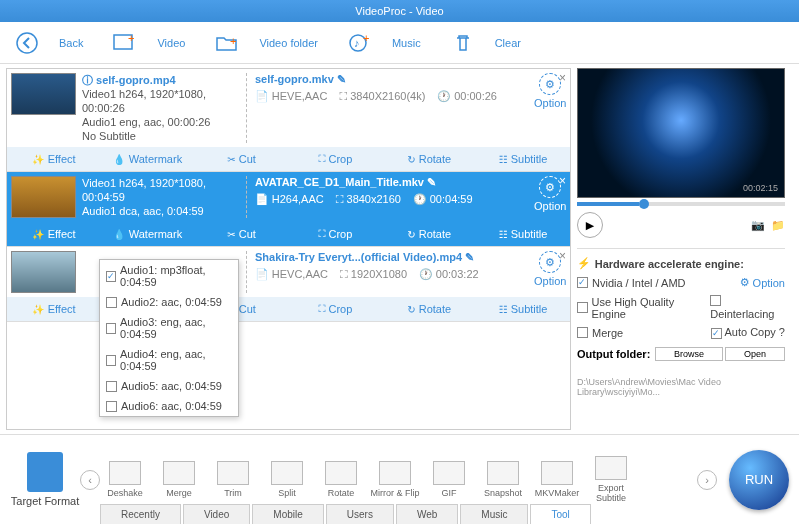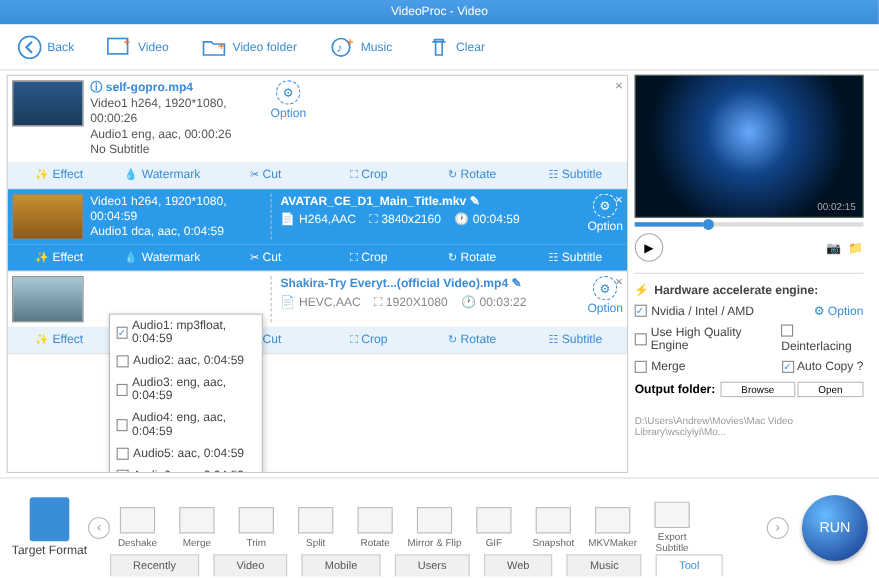--- a/index.html
+++ b/index.html
@@ -1,19 +1,19 @@
 <!DOCTYPE html>
 <html><head>
 <meta charset="utf-8">
 <style>
 *{margin:0;padding:0;box-sizing:border-box;font-family:Arial,sans-serif;font-size:11px}
 body{background:#fff;width:799px;height:525px;overflow:hidden}
 .titlebar{height:22px;background:linear-gradient(#4a9de8,#3a8dd8);color:#fff;text-align:center;line-height:22px;font-size:11px}
 .toolbar{height:42px;display:flex;align-items:center;padding:0 15px;gap:30px;border-bottom:1px solid #ddd}
-.tb-item{display:flex;align-items:center;gap:4px;color:#3a8dd8;cursor:pointer}
+.tb-item{display:flex;align-items:center;gap:20px;color:#3a8dd8;cursor:pointer}
 .tb-icon{width:24px;height:24px;display:flex;align-items:center;justify-content:center}
 .main{display:flex;height:370px}
 .left{width:565px;border:1px solid #ccc;margin:4px 0 4px 6px;overflow:hidden;position:relative}
 .right{width:220px;padding:4px 6px}
 .item{border-bottom:1px solid #ddd;position:relative}
 .item-top{display:flex;padding:4px}
 .thumb{width:65px;height:42px;background:#1a3a5a;flex-shrink:0;border:1px solid #888}
 .info-l{width:170px;padding-left:6px;font-size:10px;color:#555;line-height:14px}
 .info-l .ttl{color:#3a8dd8;font-weight:bold}
 .info-r{flex:1;padding-left:8px;font-size:10px;color:#666;border-left:1px dashed #bbb}
@@ -23,45 +23,45 @@
 .gear{width:22px;height:22px;border:1.5px dashed #3a8dd8;border-radius:50%;margin:0 auto 2px;display:flex;align-items:center;justify-content:center}
 .close-x{position:absolute;top:2px;right:4px;color:#888;cursor:pointer;font-size:12px}
 .actions{display:flex;background:#e8f2fa;height:24px;align-items:center}
 .act{flex:1;text-align:center;color:#3a8dd8;font-size:10px;cursor:pointer;display:flex;align-items:center;justify-content:center;gap:3px}
 .item.sel .item-top{background:#2b9ae8;color:#fff}
 .item.sel .info-l,.item.sel .info-l .ttl,.item.sel .info-r,.item.sel .info-r .ttl,.item.sel .specs,.item.sel .opt-btn{color:#fff}
 .item.sel .gear{border-color:#fff}
 .item.sel .actions{background:#2b9ae8}
 .item.sel .act{color:#fff}
 .item.sel .close-x{color:#fff}
-.dropdown{position:absolute;top:216px;left:92px;background:#fff;border:1px solid #bbb;box-shadow:1px 2px 6px rgba(0,0,0,.2);z-index:10;width:140px}
+.dropdown{position:absolute;top:190px;left:92px;background:#fff;border:1px solid #bbb;box-shadow:1px 2px 6px rgba(0,0,0,.2);z-index:10;width:140px}
 .dd-item{padding:4px 6px;font-size:10px;color:#444;display:flex;align-items:center;gap:4px}
 .chk{width:11px;height:11px;border:1px solid #888;display:inline-block}
 .chk.on::after{content:"✓";font-size:9px;color:#3a8dd8;display:block;line-height:9px}
-.preview{width:208px;height:130px;background:#14532d;border:1px solid #666;position:relative;margin-bottom:4px}
+.preview{width:208px;height:130px;background:#6d28d9;border:1px solid #666;position:relative;margin-bottom:4px}
 .preview .stage{position:absolute;inset:0;background:radial-gradient(circle at 50% 40%,#6af 0%,#148 30%,#012 70%)}
 .ptime{position:absolute;bottom:4px;right:6px;color:#aaa;font-size:9px}
 .pctrl{display:flex;align-items:center;gap:6px;margin-bottom:10px}
 .play{width:26px;height:26px;border:1px solid #aaa;border-radius:50%;display:flex;align-items:center;justify-content:center;cursor:pointer}
 .hw{border-top:1px solid #ddd;padding-top:8px;font-size:10px;color:#444}
 .hw-row{display:flex;align-items:center;gap:4px;margin-bottom:6px}
 .hw-opt{color:#3a8dd8;margin-left:auto;display:flex;align-items:center;gap:3px}
 .of{margin-top:8px;font-size:10px}
 .of-btns{display:flex;gap:2px;margin-left:auto}
 .of-btn{border:1px solid #bbb;padding:1px 18px;font-size:9px;cursor:pointer}
 .of-path{color:#999;font-size:9px;margin-top:16px}
 .bottom{height:90px;border-top:1px solid #ddd;display:flex;align-items:center;padding:0 10px}
 .tfmt{width:70px;text-align:center;font-size:9px;color:#444}
 .tfmt-ico{width:36px;height:40px;background:#3a8dd8;margin:0 auto 3px;border-radius:3px;position:relative}
 .tools{flex:1;display:flex;align-items:center;gap:4px;overflow:hidden}
 .tool{width:50px;text-align:center;font-size:9px;color:#666}
 .tool-ico{width:32px;height:24px;border:1px solid #bbb;margin:0 auto 3px;background:#f5f5f5}
 .arrow{width:20px;height:20px;border:1px solid #bbb;border-radius:50%;display:flex;align-items:center;justify-content:center;color:#888;cursor:pointer}
 .run{width:60px;height:60px;border-radius:50%;background:radial-gradient(circle at 35% 30%,#6bf,#138);color:#fff;font-weight:normal;font-size:13px;display:flex;align-items:center;justify-content:center;cursor:pointer;margin-left:12px;box-shadow:0 2px 4px rgba(0,0,0,.3)}
-.tabs{position:absolute;bottom:0;left:100px;display:flex;gap:13px}
+.tabs{position:absolute;bottom:0;left:100px;display:flex;gap:2px}
 .tab{padding:4px 20px;font-size:10px;color:#555;border:1px solid #ccc;border-bottom:none;background:#f0f0f0;cursor:pointer}
 .tab.active{background:#fff;color:#3a8dd8}
 .thumb.t1{background:linear-gradient(#2a5a8a,#1a3a5a)}
 .thumb.t2{background:linear-gradient(#c89030,#8a5a1a)}
 .thumb.t3{background:linear-gradient(#a8c8d8,#587888)}
 </style>
 </head>
 <body>
 
 <div class="titlebar">VideoProc - Video</div>
@@ -119,20 +119,28 @@
 
     <div class="item">
       <span class="close-x">×</span>
       <div class="item-top">
         <div class="thumb t1"></div>
         <div class="info-l">
           <div class="ttl">ⓘ <span>self-gopro.mp4</span></div>
           <div>Video1   h264, 1920*1080, 00:00:26</div>
           <div>Audio1   eng, aac, 00:00:26</div>
           <div>No Subtitle</div>
+        </div>
+        <div class="info-r">
+          <div class="ttl"><span>self-gopro.mkv</span> ✎</div>
+          <div class="specs">
+            <span>📄 <span>HEVE,AAC</span></span>
+            <span>⛶ <span>3840X2160(4k)</span></span>
+            <span>🕐 <span>00:00:26</span></span>
+          </div>
         </div>
         <div class="opt-btn"><div class="gear">⚙</div><span>Option</span></div>
       </div>
       <div class="actions">
         <div class="act">✨<span>Effect</span></div>
         <div class="act">💧<span>Watermark</span></div>
         <div class="act">✂<span>Cut</span></div>
         <div class="act">⛶<span>Crop</span></div>
         <div class="act">↻<span>Rotate</span></div>
         <div class="act">☷<span>Subtitle</span></div>

